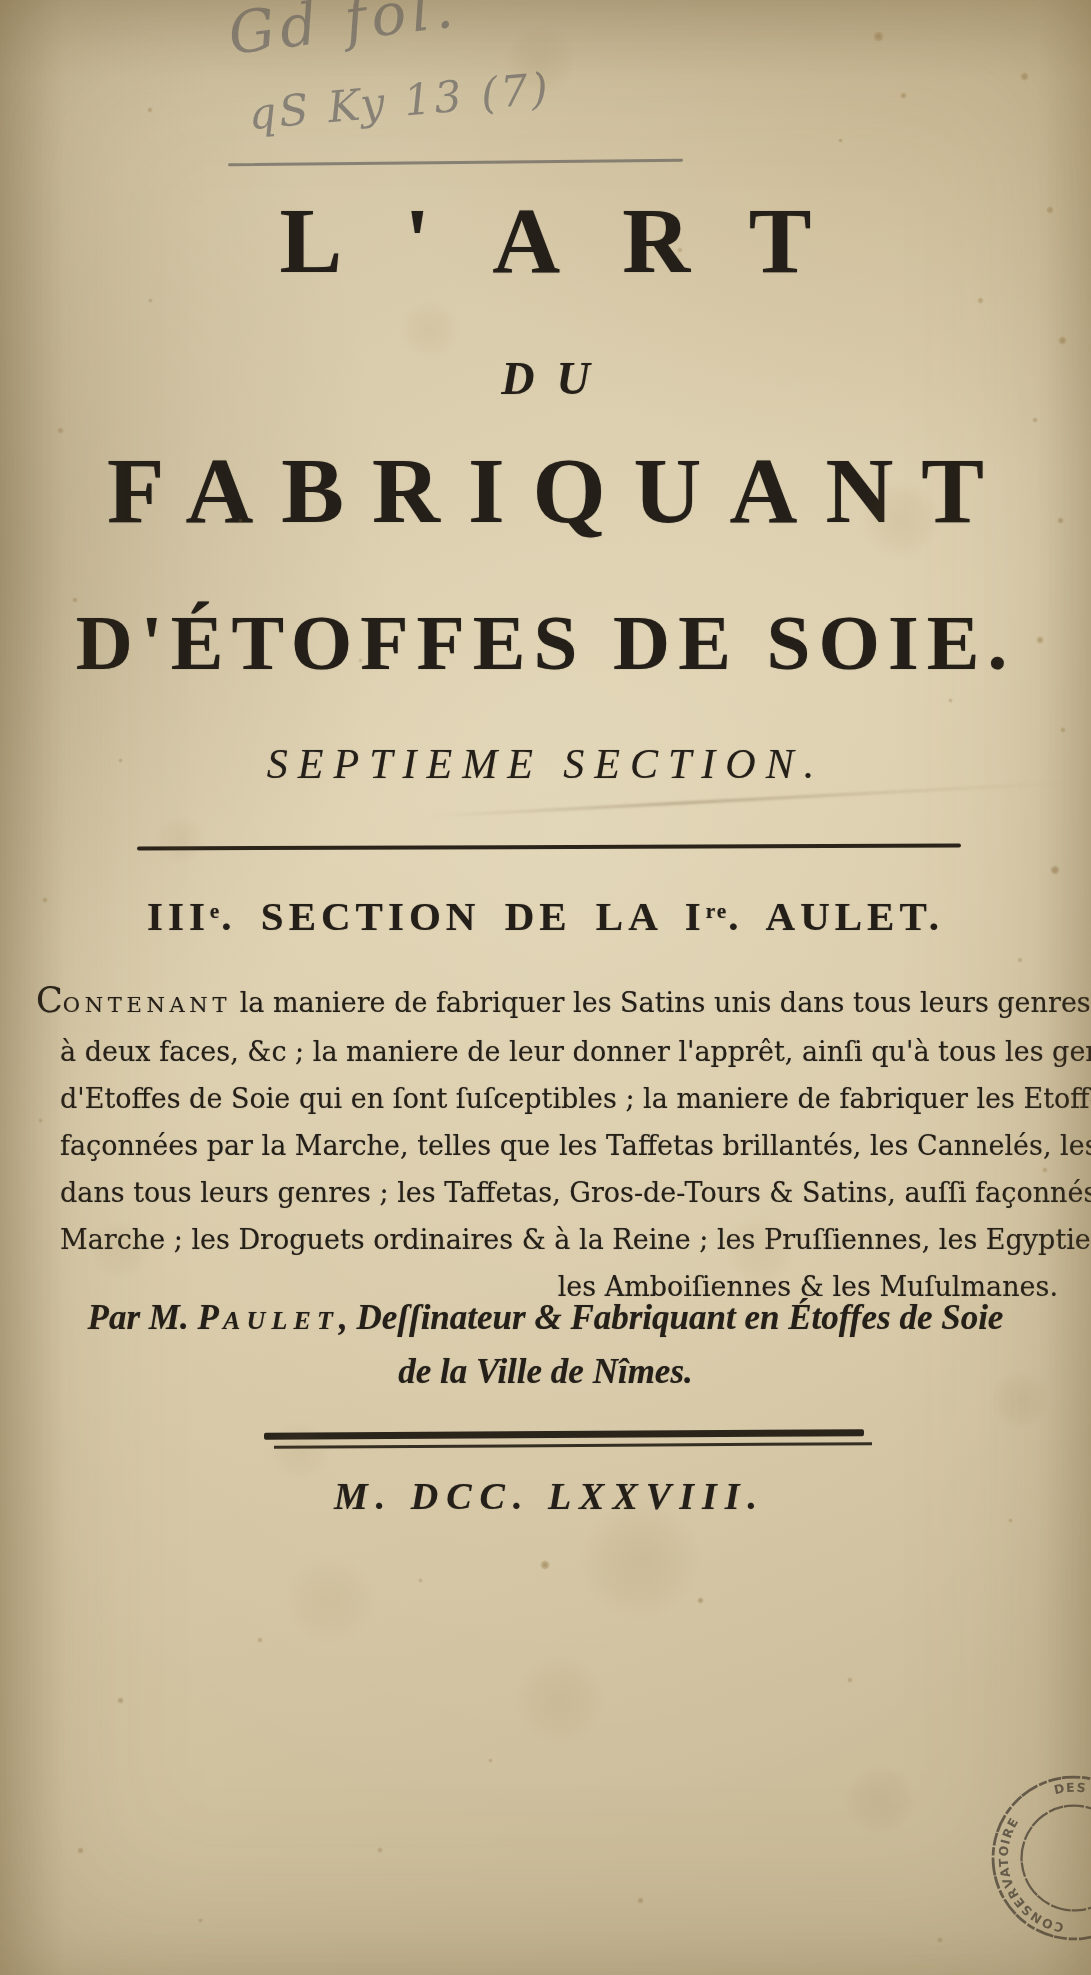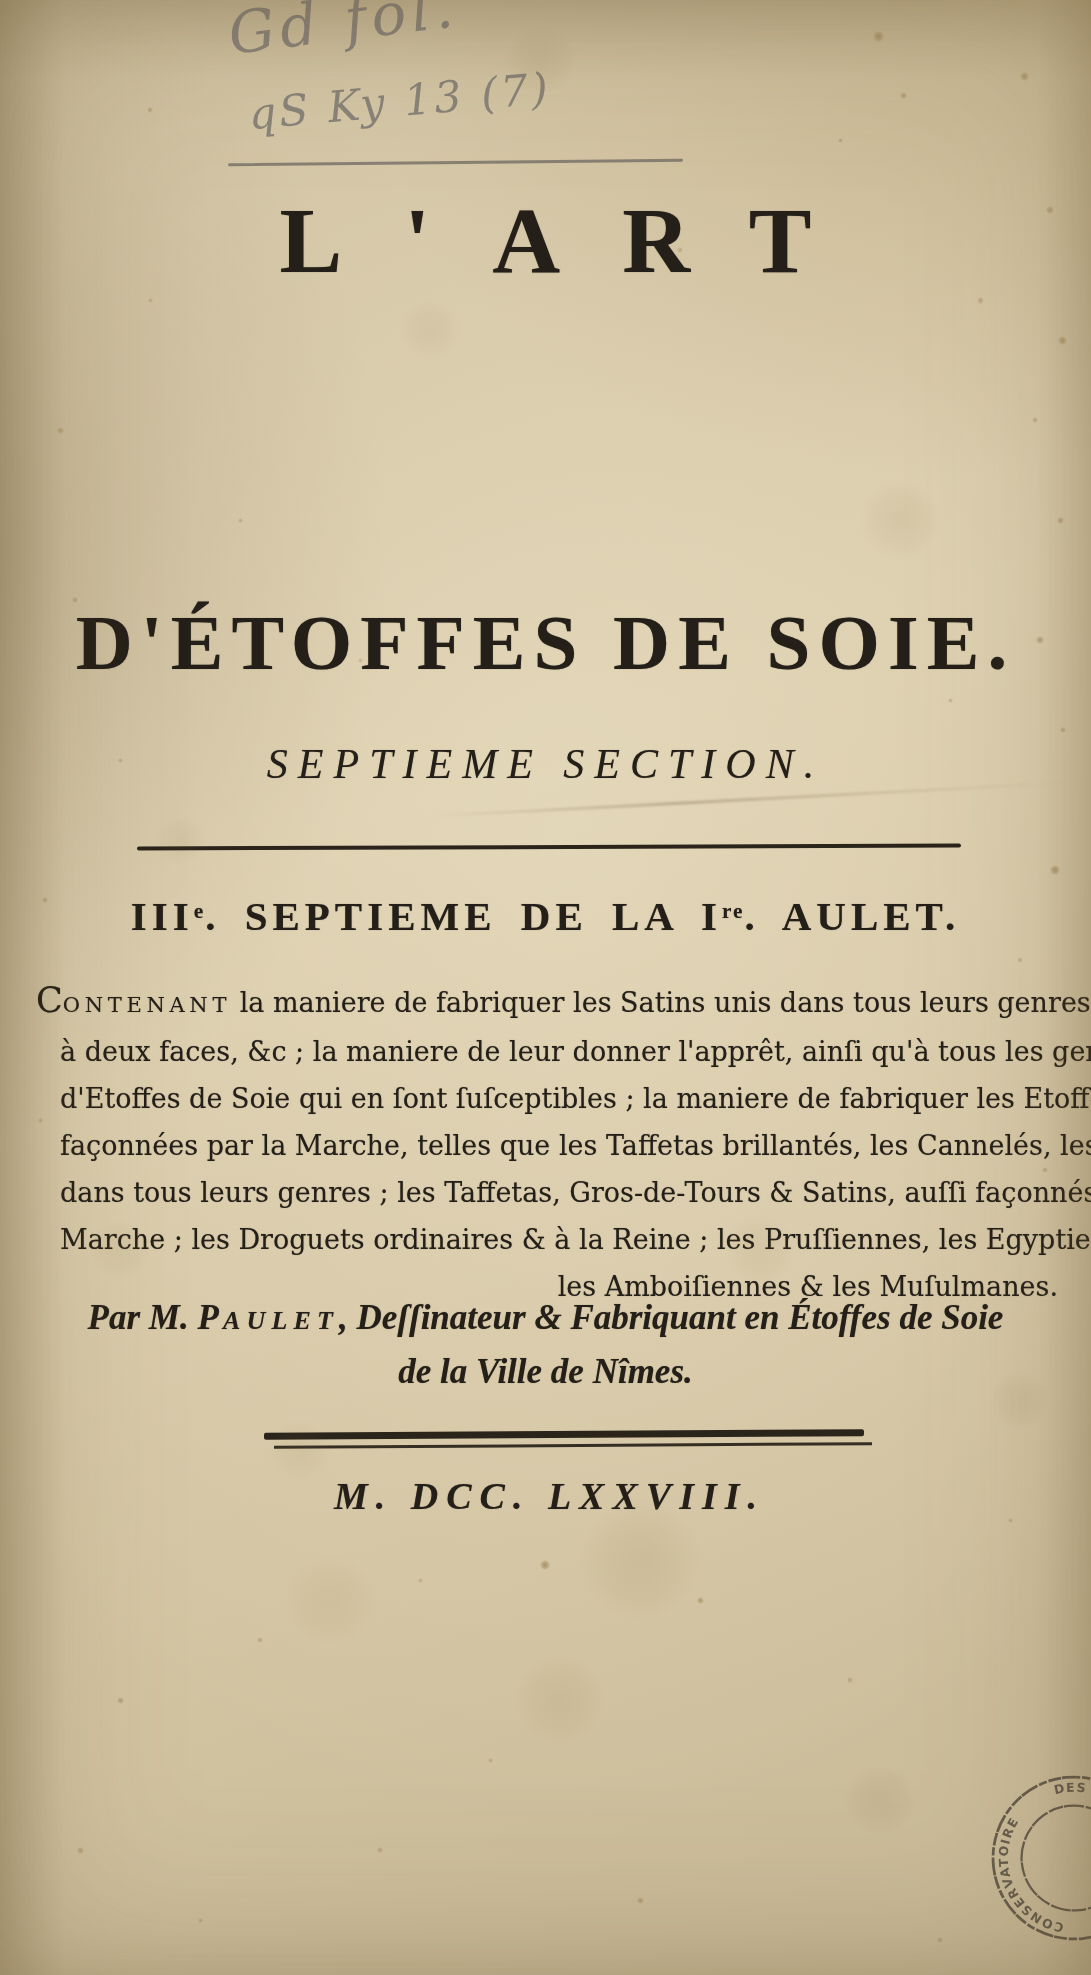--- a/index.html
+++ b/index.html
@@ -66,28 +66,30 @@
 </head>
 <body>
 
 <div class="page">
 
   <div class="hw hw1">Gd fol.</div>
   <div class="hw hw2">qS Ky 13 (7)</div>
   <div class="hw-line"></div>
 
   <div class="centered ink t-art">L'ART</div>
+  <div class="centered ink t-du">DU</div>
+  <div class="centered ink t-fab">FABRIQUANT</div>
   <div class="centered ink t-eto">D'ÉTOFFES DE SOIE.</div>
   <div class="centered ink t-sec">SEPTIEME SECTION.</div>
 
   <div class="crease"></div>
   <div class="rule1"></div>
 
   <div class="centered ink division">
-    <span>III</span><span class="sup">e</span><span>. SEPTIEME DE LA I</span><span class="sup">re</span><span>. AULET.</span>
+    <span>III</span><span class="sup">e</span><span>. SECTION DE LA I</span><span class="sup">re</span><span>. AULET.</span>
   </div>
 
   <div class="summary ink">
     <div class="jline"><span class="lead-cap">C</span><span class="lead-caps">ONTENANT</span><span> la maniere de fabriquer les Satins unis dans tous leurs genres &amp;</span></div>
     <div class="jline indent">à deux faces, &amp;c ; la maniere de leur donner l'apprêt, ainſi qu'à tous les genres</div>
     <div class="jline indent">d'Etoffes de Soie qui en ſont ſuſceptibles ; la maniere de fabriquer les Etoffes</div>
     <div class="jline indent">façonnées par la Marche, telles que les Taffetas brillantés, les Cannelés, les Cirſakas</div>
     <div class="jline indent">dans tous leurs genres ; les Taffetas, Gros-de-Tours &amp; Satins, auſſi façonnés par la</div>
     <div class="jline indent">Marche ; les Droguets ordinaires &amp; à la Reine ; les Pruſſiennes, les Egyptiennes,</div>
     <div class="lastline">les Amboiſiennes &amp; les Muſulmanes.</div>

